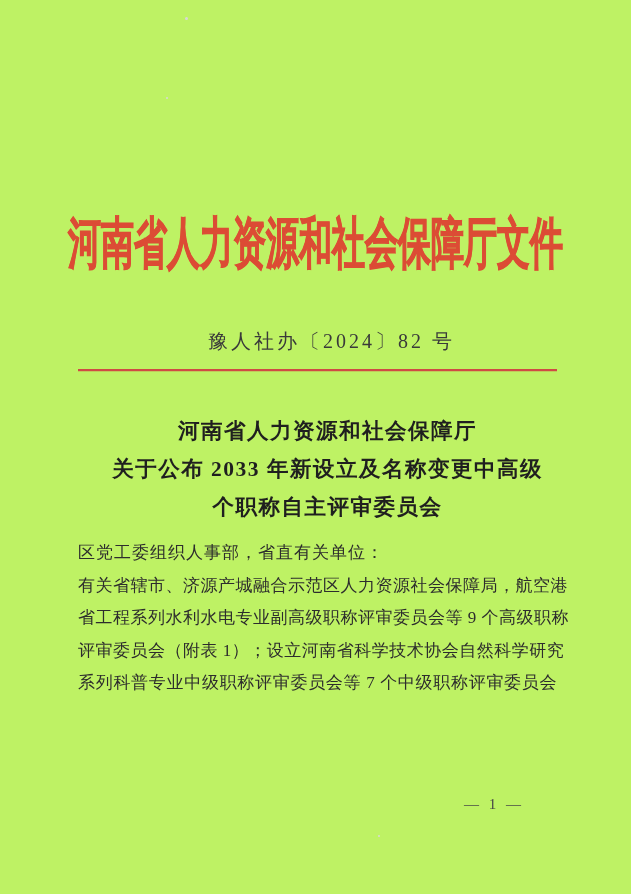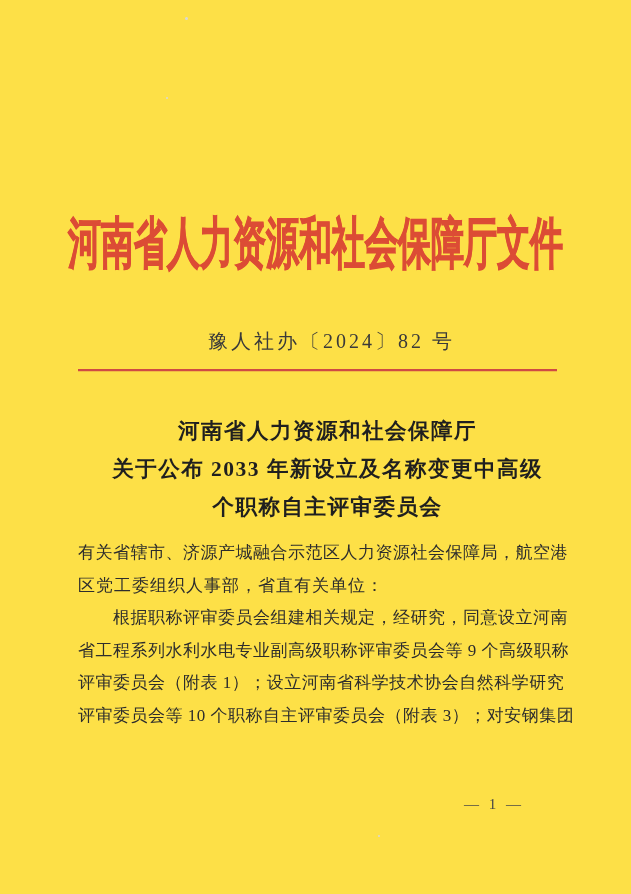--- a/index.html
+++ b/index.html
@@ -1,21 +1,21 @@
 <!DOCTYPE html>
 <html><head>
 <meta charset="utf-8">
 <style>
   * { margin: 0; padding: 0; box-sizing: border-box; }
   html, body { background: #ffffff; }
   .page {
     position: relative;
     width: 631px;
     height: 894px;
-    background: #fde047;
+    background: #bef264;
     font-family: "Liberation Serif", serif;
     overflow: hidden;
   }
   
   .masthead {
     position: absolute;
     top: 207px;
     left: 0;
     width: 100%;
     height: 74px;
@@ -122,26 +122,25 @@
 
   <div class="red-divider"></div>
 
   <div class="doc-title">
     <div class="title-line">河南省人力资源和社会保障厅</div>
     <div class="title-line">关于公布 2033 年新设立及名称变更中高级</div>
     <div class="title-line">个职称自主评审委员会</div>
   </div>
 
   <div class="doc-body">
+    <div class="body-line short">区党工委组织人事部，省直有关单位：</div>
     <div class="body-line">有关省辖市、济源产城融合示范区人力资源社会保障局，航空港</div>
-    <div class="body-line short">区党工委组织人事部，省直有关单位：</div>
-    <div class="body-line indent">根据职称评审委员会组建相关规定，经研究，同意设立河南</div>
     <div class="body-line">省工程系列水利水电专业副高级职称评审委员会等 9 个高级职称</div>
     <div class="body-line">评审委员会（附表 1）；设立河南省科学技术协会自然科学研究</div>
-    <div class="body-line">评审委员会等 10 个职称自主评审委员会（附表 3）；对安钢集团</div>
+    <div class="body-line">系列科普专业中级职称评审委员会等 7 个中级职称评审委员会</div>
   </div>
 
   <div class="page-number">— 1 —</div>
 
   <div class="speck s1"></div>
   <div class="speck s2"></div>
   <div class="speck s3"></div>
 
 </div>
 

